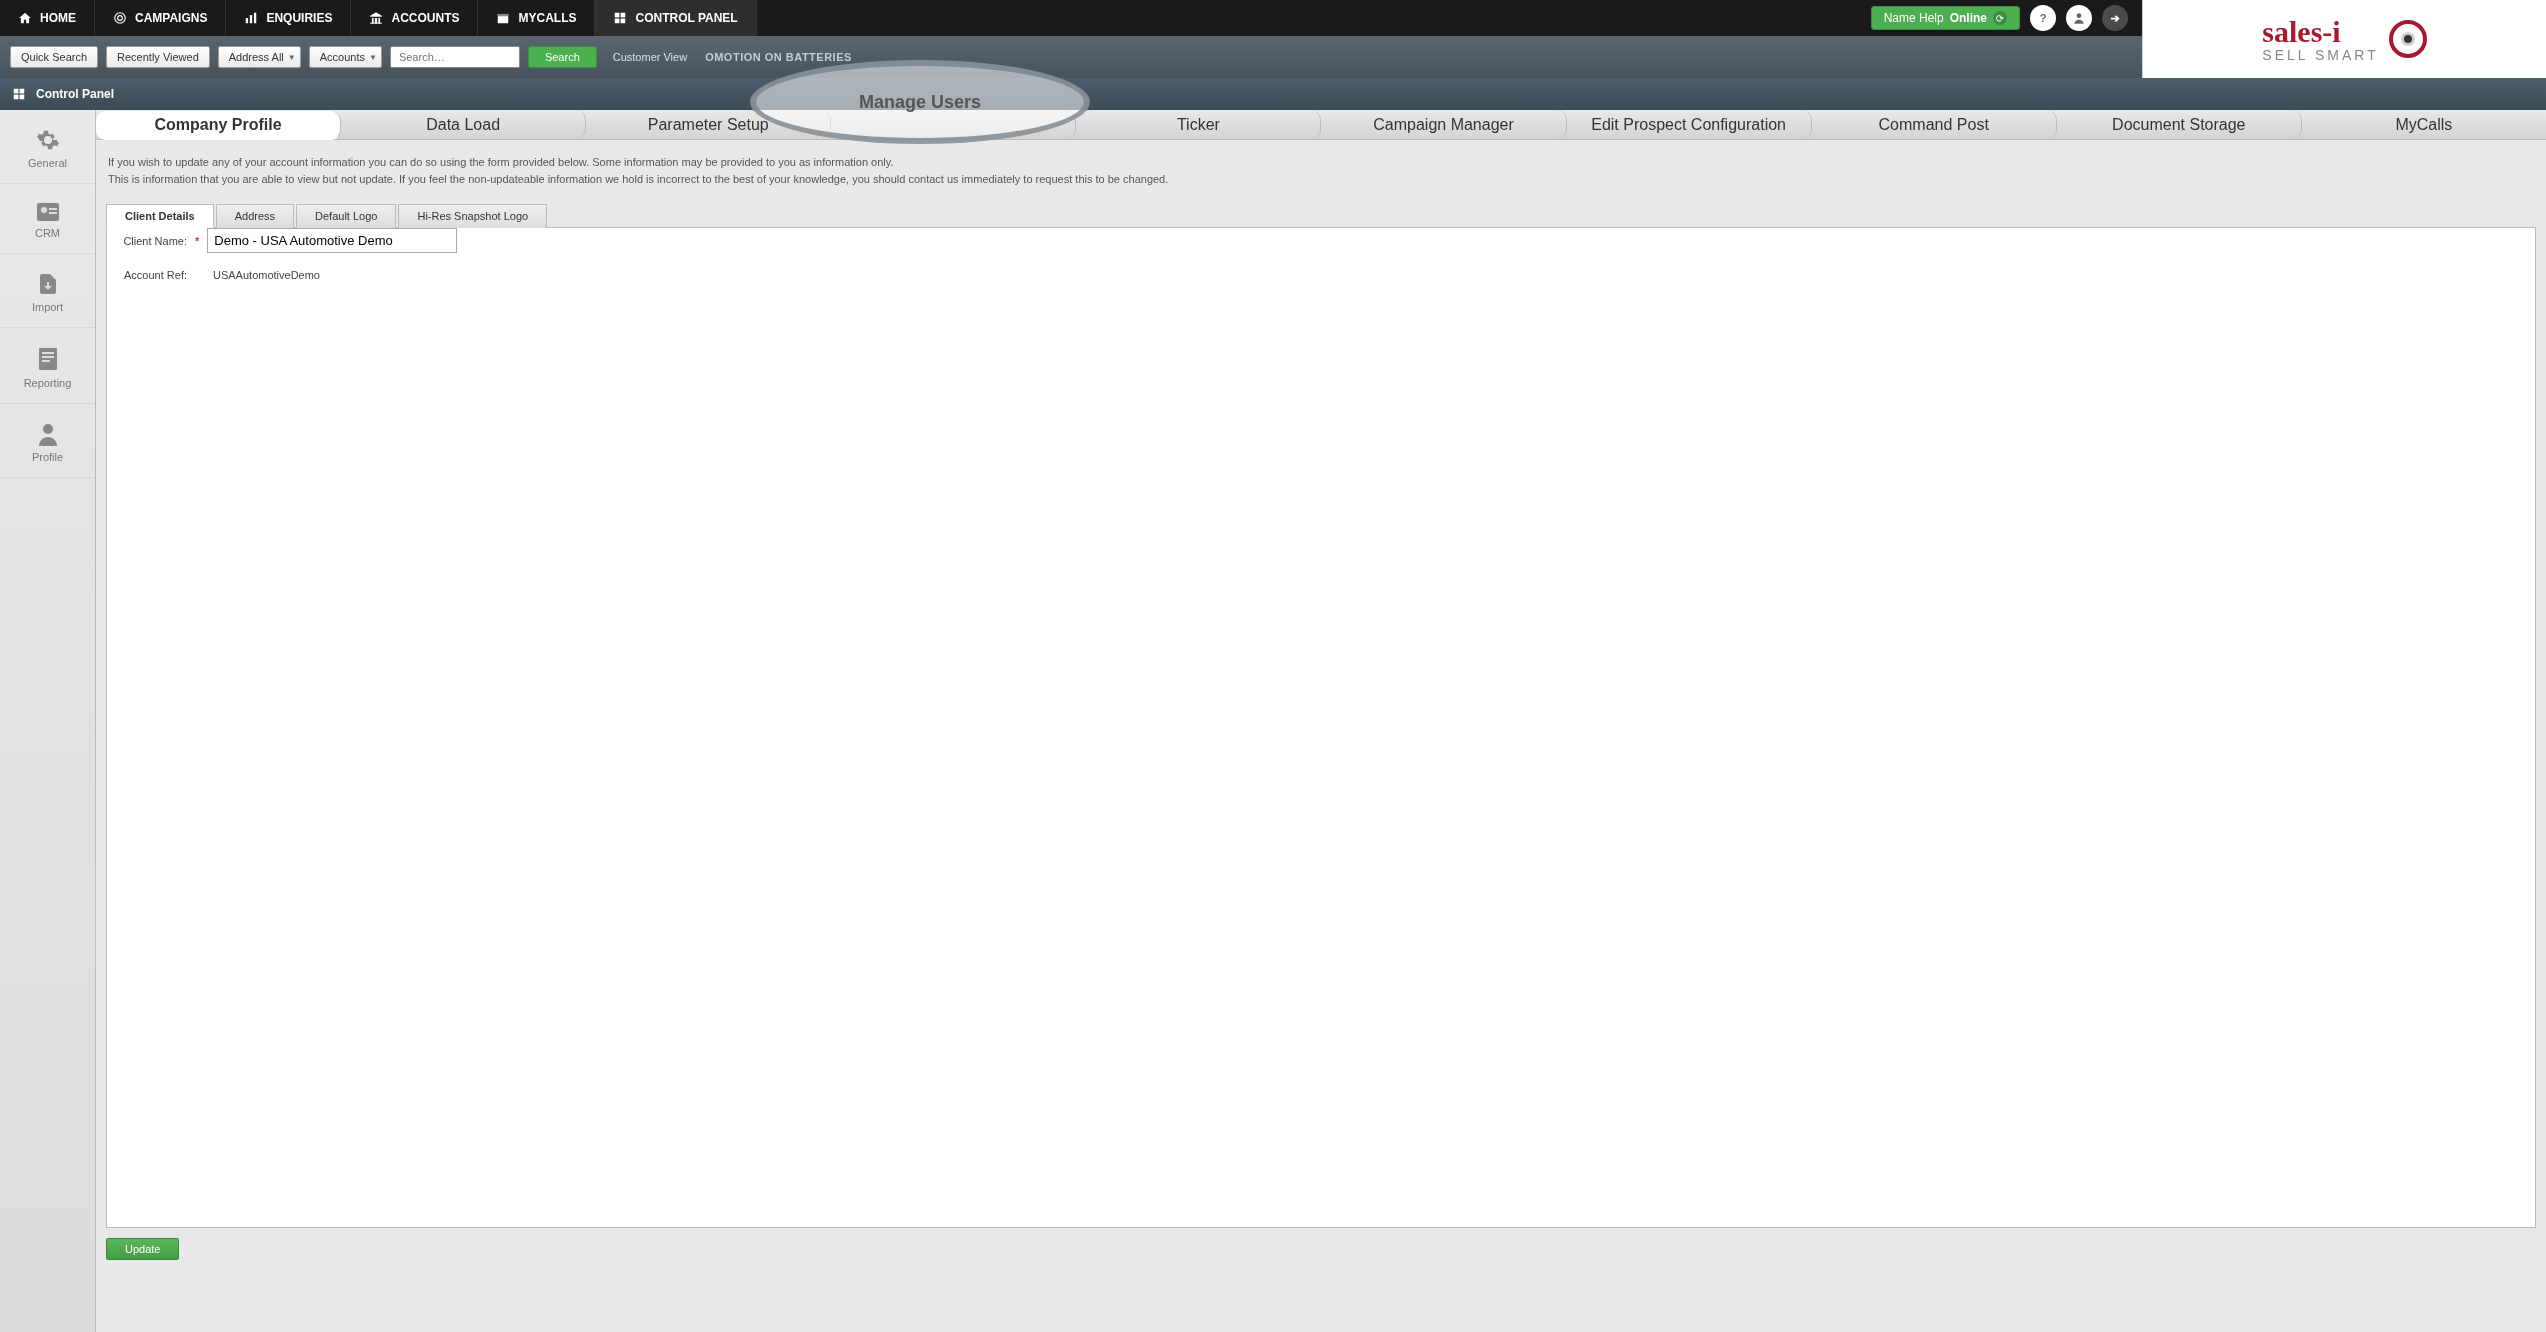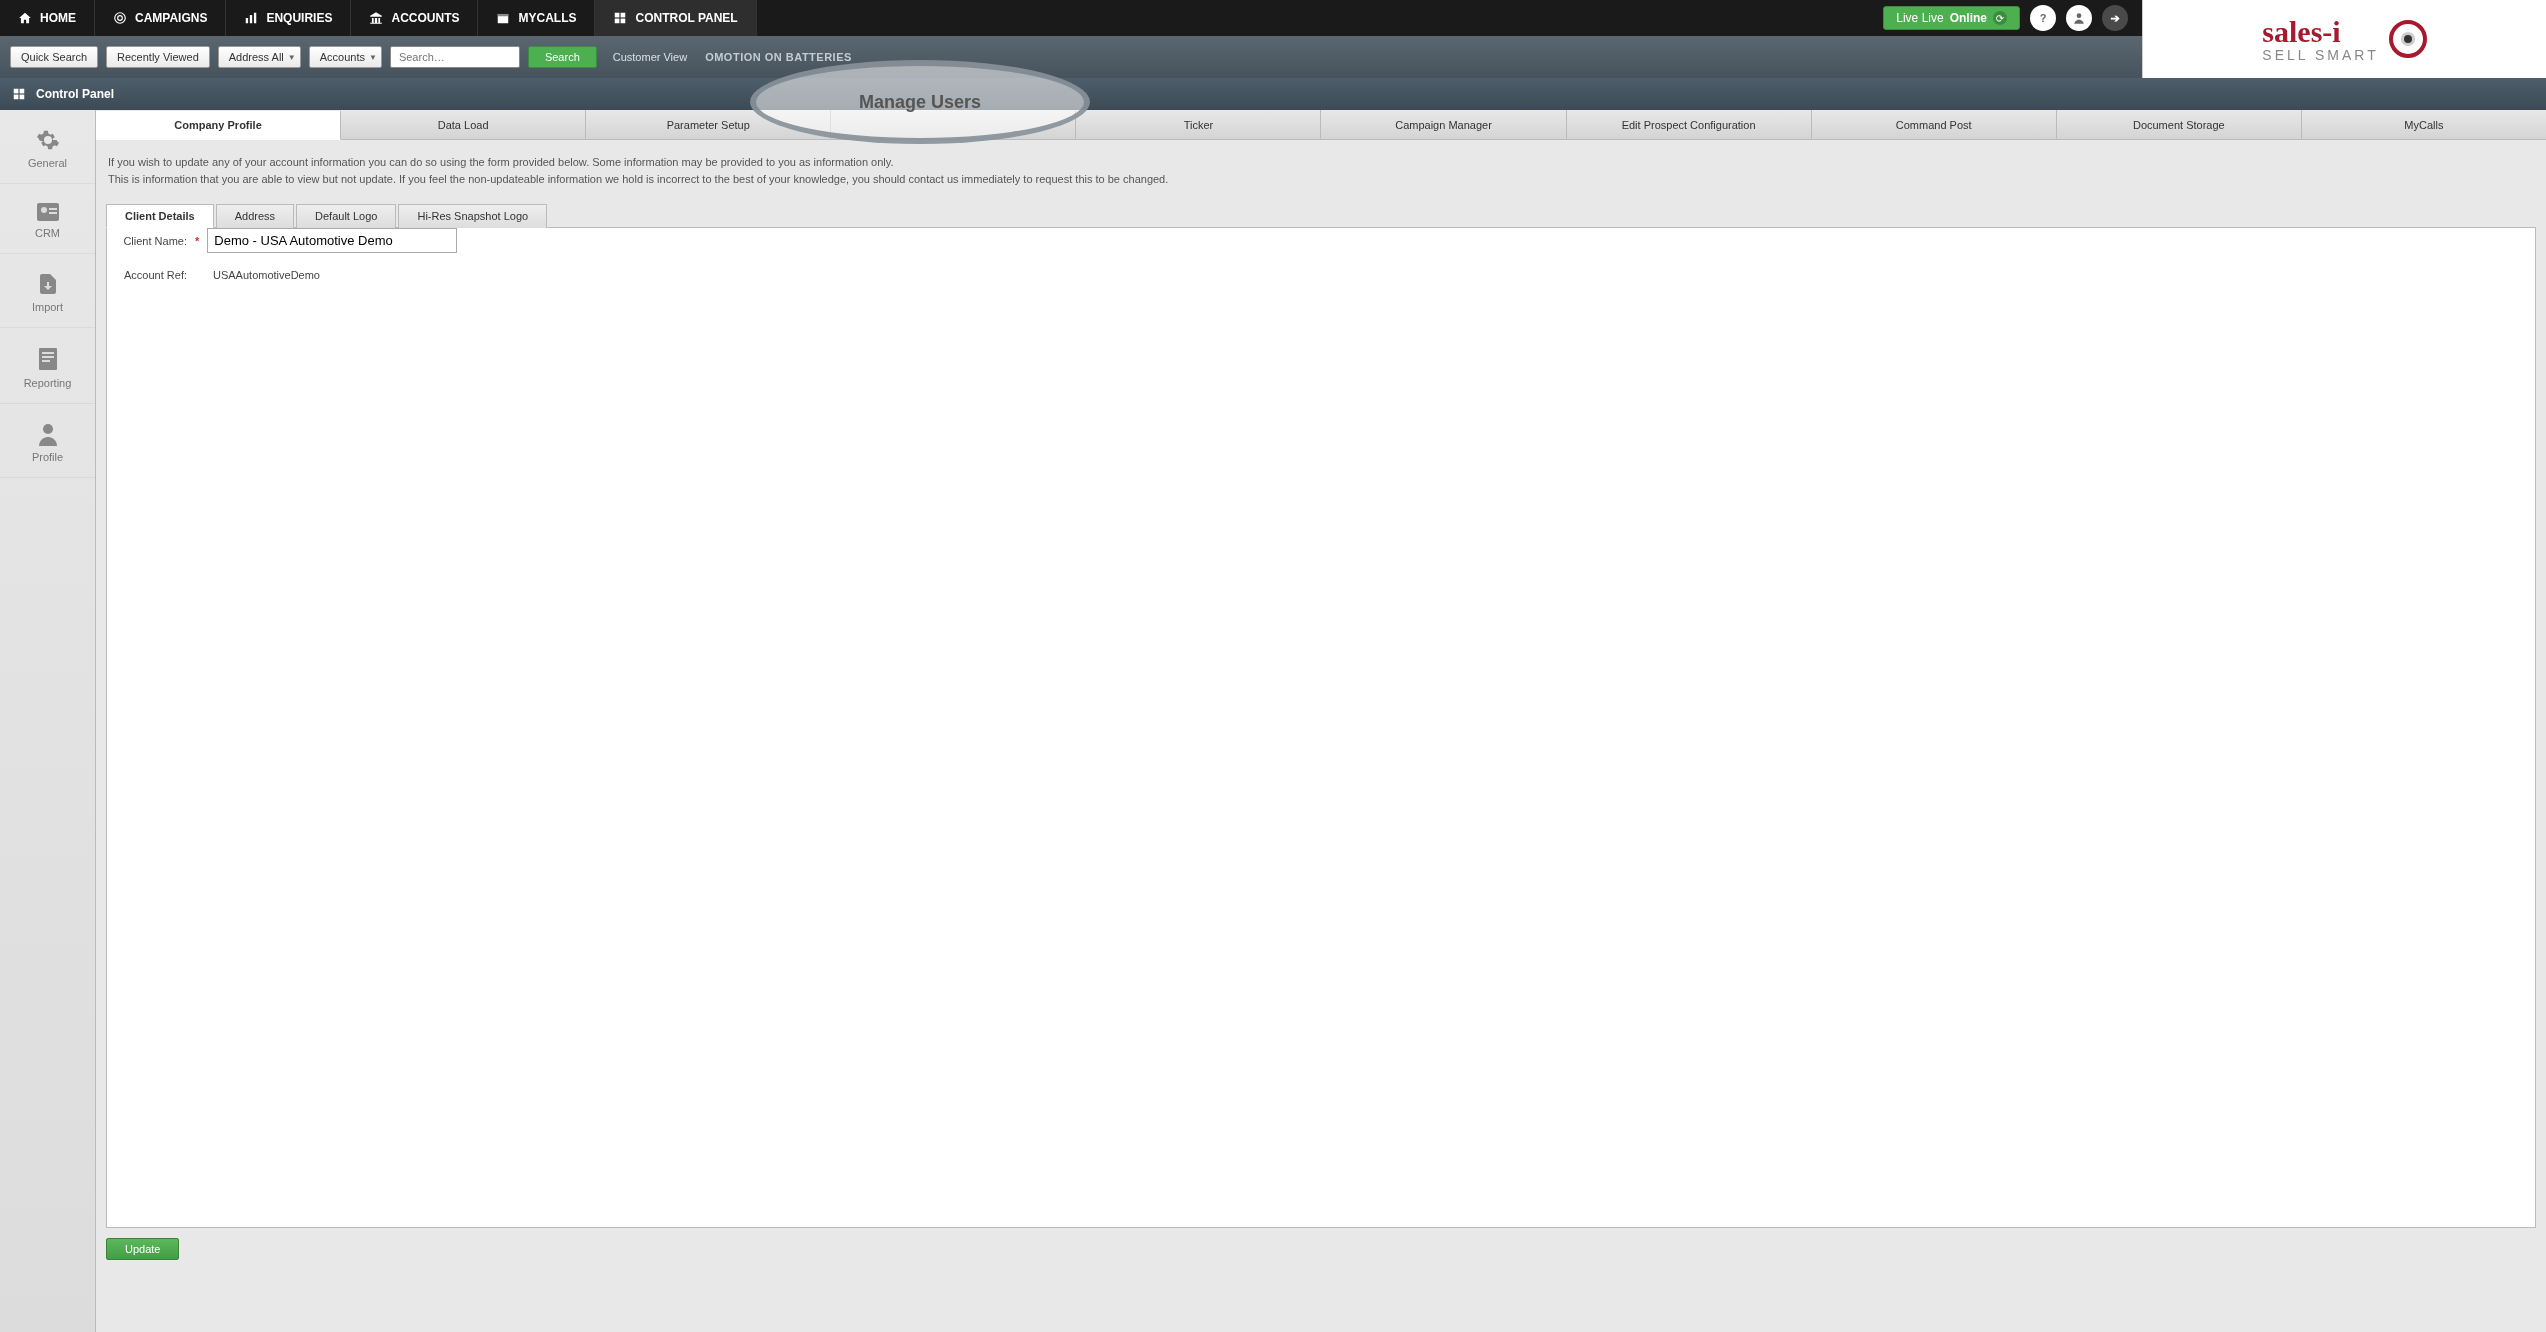--- a/index.html
+++ b/index.html
@@ -188,24 +188,25 @@
     height:30px;
     background: linear-gradient(#e8e8e8,#d4d4d4);
     border-bottom:1px solid #bbb;
     position:relative;
   }
   .subtab {
     flex:1;
     display:flex;
     align-items:center;
     justify-content:center;
-    font-size:11px;
+    font-size:16px;
     color:#333;
     border-right:1px solid #bbb;
     cursor:pointer;
+    border-radius:10px;
   }
   .subtab:last-child { border-right:none; }
   .subtab.active {
     background:#fff;
     font-weight:bold;
     border-bottom:1px solid #fff;
     position:relative;
     top:1px;
   }
 
@@ -351,21 +352,21 @@
           <rect x="13" y="3" width="8" height="8"></rect>
           <rect x="3" y="13" width="8" height="8"></rect>
           <rect x="13" y="13" width="8" height="8"></rect>
         </svg>
     </span>
     <span>CONTROL PANEL</span>
   </div>
 
   <div class="topnav-right" style="right:410px">
     <div class="live-help">
-      <span>Live Live</span>
+      <span>Name Help</span>
       <b>Online</b>
       <span class="dot">⟳</span>
     </div>
     <div class="circle-btn">
       <span style="font-weight:bold;color:#666">?</span>
     </div>
     <div class="circle-btn">
       <span>
         <svg width="14" height="14" viewBox="0 0 24 24" fill="#666">
             <circle cx="12" cy="8" r="4"></circle>

